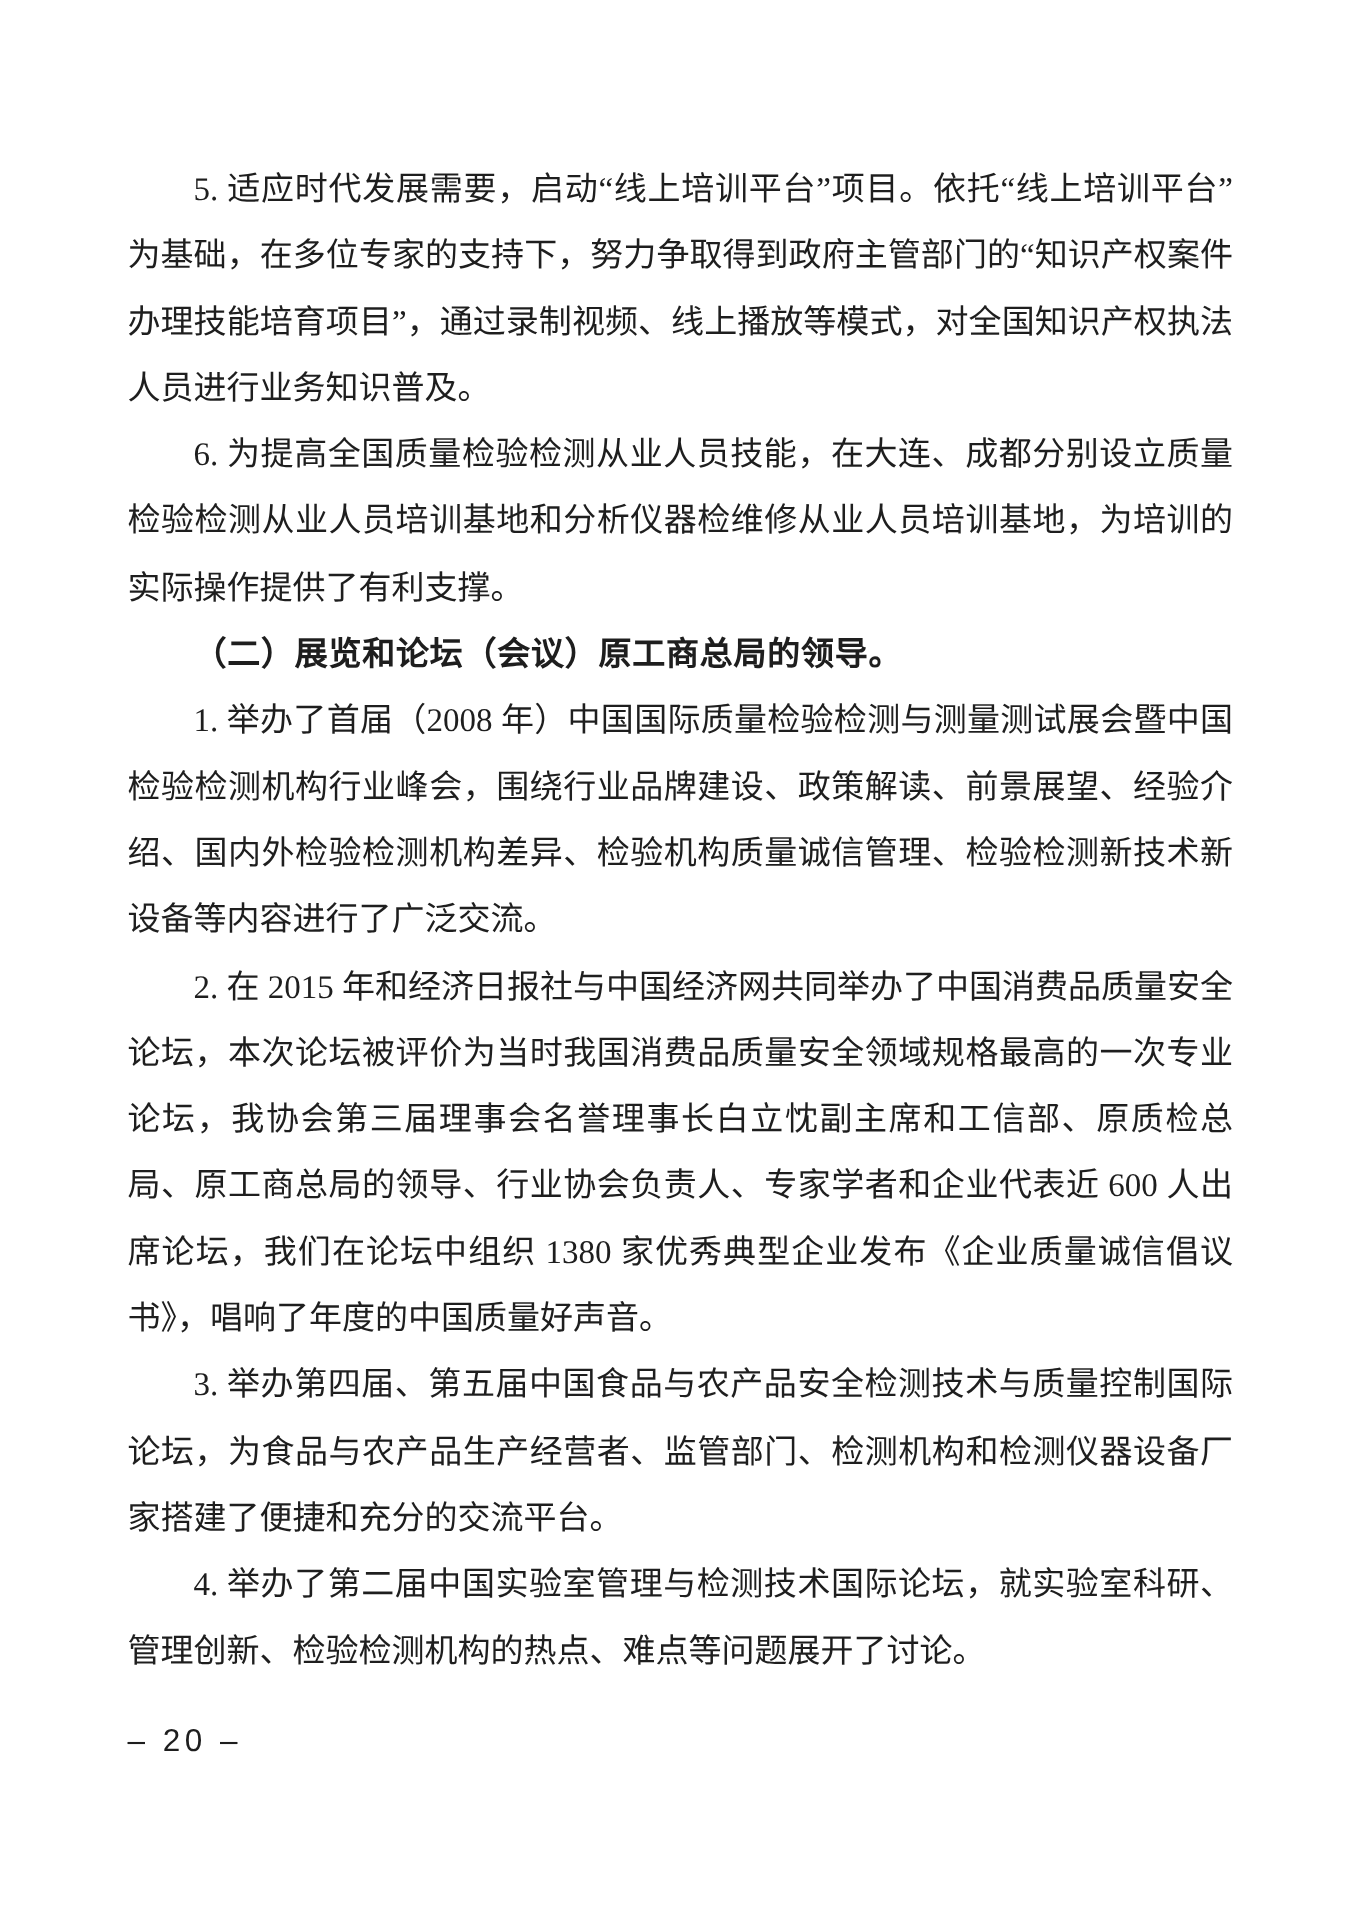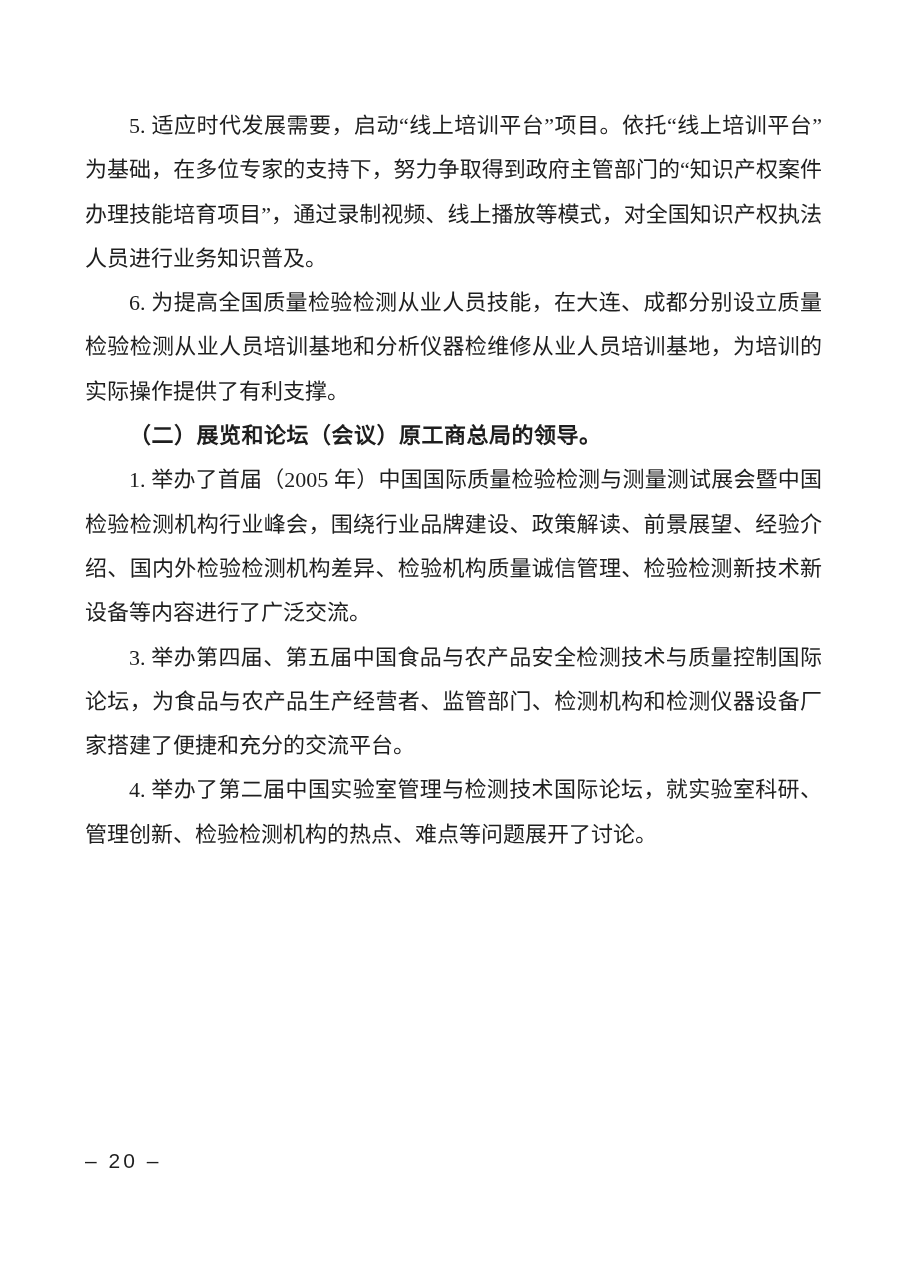--- a/index.html
+++ b/index.html
@@ -49,18 +49,19 @@
   }
 </style>
 </head>
 <body>
 
 <div class="page">
   <div class="doc-body">
       <p class="body">5. 适应时代发展需要，启动“线上培训平台”项目。依托“线上培训平台”为基础，在多位专家的支持下，努力争取得到政府主管部门的“知识产权案件办理技能培育项目”，通过录制视频、线上播放等模式，对全国知识产权执法人员进行业务知识普及。</p>
       <p class="body">6. 为提高全国质量检验检测从业人员技能，在大连、成都分别设立质量检验检测从业人员培训基地和分析仪器检维修从业人员培训基地，为培训的实际操作提供了有利支撑。</p>
       <p class="heading">（二）展览和论坛（会议）原工商总局的领导。</p>
-      <p class="body">1. 举办了首届（2005 年）中国国际质量检验检测与测量测试展会暨中国检验检测机构行业峰会，围绕行业品牌建设、政策解读、前景展望、经验介绍、国内外检验检测机构差异、检验机构质量诚信管理、检验检测新技术新设备等内容进行了广泛交流。</p>
+      <p class="body">1. 举办了首届（2008 年）中国国际质量检验检测与测量测试展会暨中国检验检测机构行业峰会，围绕行业品牌建设、政策解读、前景展望、经验介绍、国内外检验检测机构差异、检验机构质量诚信管理、检验检测新技术新设备等内容进行了广泛交流。</p>
+      <p class="body">2. 在 2015 年和经济日报社与中国经济网共同举办了中国消费品质量安全论坛，本次论坛被评价为当时我国消费品质量安全领域规格最高的一次专业论坛，我协会第三届理事会名誉理事长白立忱副主席和工信部、原质检总局、原工商总局的领导、行业协会负责人、专家学者和企业代表近 600 人出席论坛，我们在论坛中组织 1380 家优秀典型企业发布《企业质量诚信倡议书》，唱响了年度的中国质量好声音。</p>
       <p class="body">3. 举办第四届、第五届中国食品与农产品安全检测技术与质量控制国际论坛，为食品与农产品生产经营者、监管部门、检测机构和检测仪器设备厂家搭建了便捷和充分的交流平台。</p>
       <p class="body">4. 举办了第二届中国实验室管理与检测技术国际论坛，就实验室科研、管理创新、检验检测机构的热点、难点等问题展开了讨论。</p>
     </div>
   <div class="page-footer">– 20 –</div>
 </div>
 
 </body></html>

